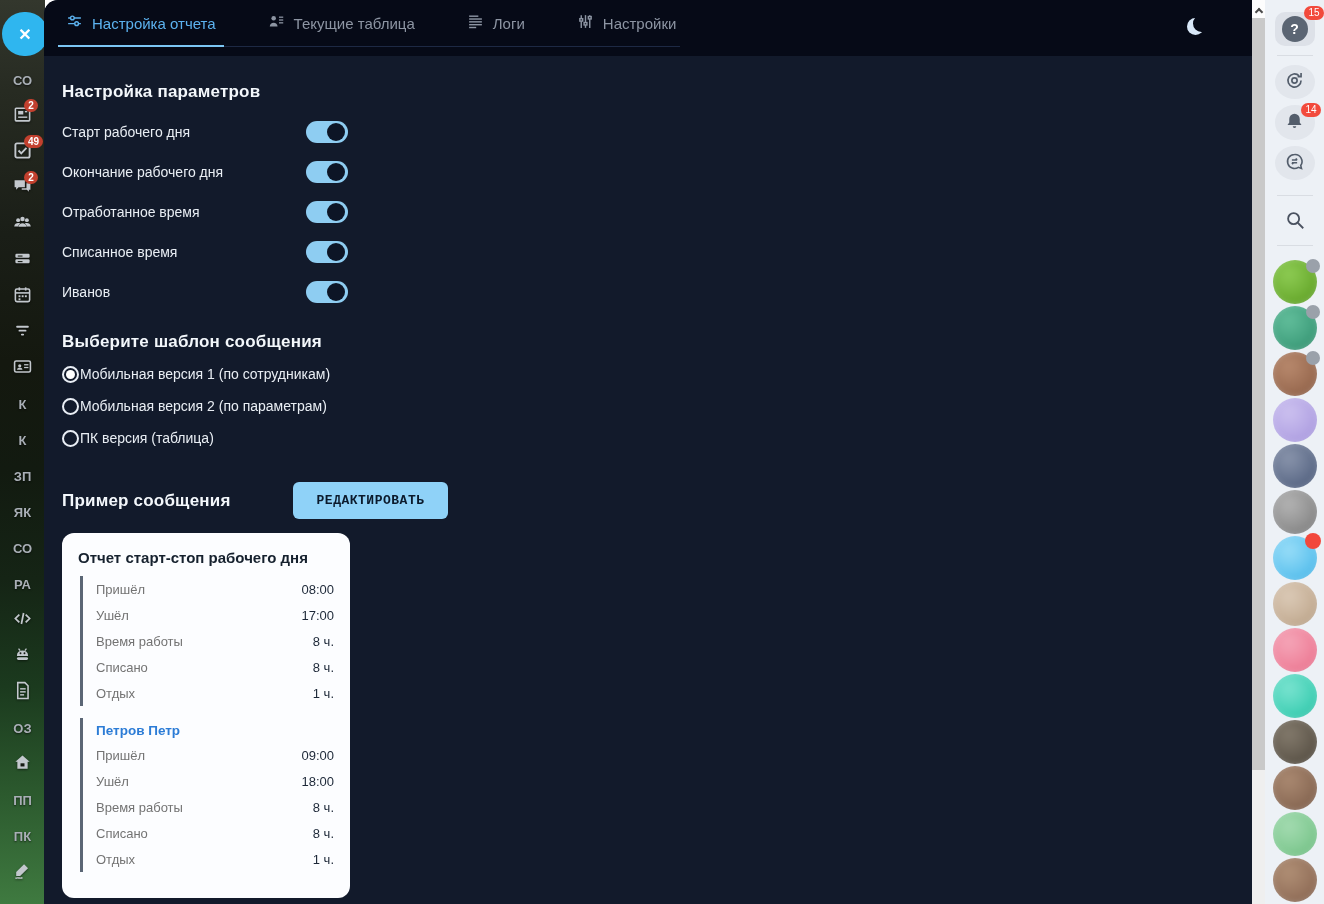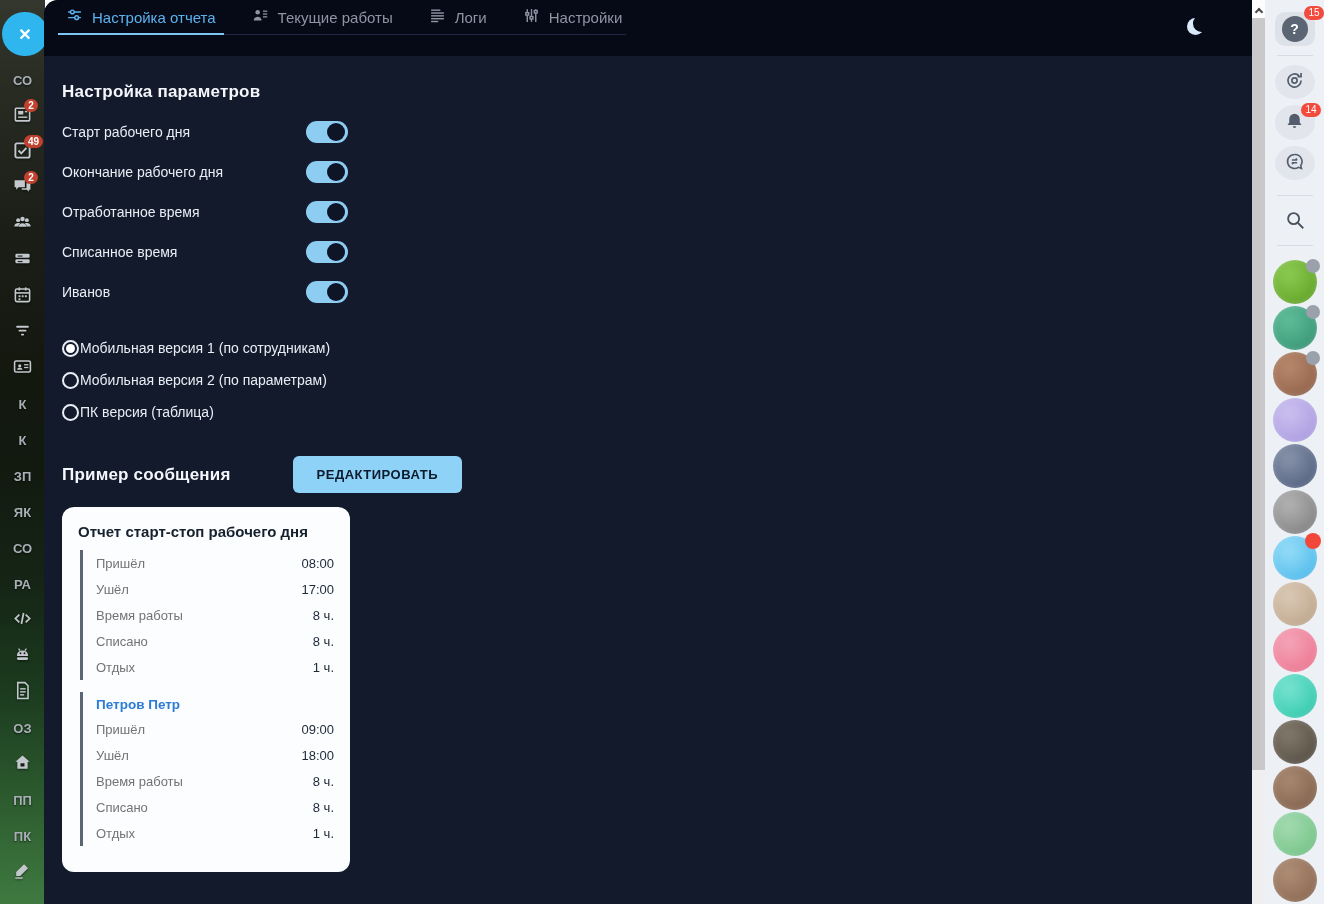--- a/index.html
+++ b/index.html
@@ -19,21 +19,21 @@
   .side-item .txt { font-size:13px; font-weight:bold; color:#a9afb6; text-shadow:0 1px 2px rgba(0,0,0,.6); }
   .side-item svg { width:19px; height:19px; filter:drop-shadow(0 1px 1px rgba(0,0,0,.5)); }
   .badge { position:absolute; top:1px; left:24px; background:#c2402e; color:#fff; font-size:10px;
     font-weight:bold; line-height:13px; padding:0 4px; border-radius:8px; min-width:14px; text-align:center; }
 
   
   .panel { flex:1 1 auto; height:904px; background:#121a2b; border-top-left-radius:14px;
     margin-left:-1px; display:flex; flex-direction:column; overflow:hidden; z-index:2; }
   .panel-header { height:56px; flex:0 0 56px; background:#060a17; border-top-left-radius:14px;
     display:flex; align-items:flex-start; justify-content:space-between; padding:0 20px 0 18px; }
-  .tabs { display:flex; gap:36px; height:35px; align-items:center; border-bottom:1px solid #1d2944; padding:0 4px;justify-content:center; }
+  .tabs { display:flex; gap:52px; height:47px; align-items:center; border-bottom:1px solid #1d2944; padding:0 4px;justify-content:center; }
   .tab { display:flex; align-items:center; gap:9px; color:#8d95a3; font-size:15px; cursor:pointer;
     height:100%; position:relative; }
   .tab svg { width:17px; height:17px; }
   .tab.active { color:#5cb2ef; }
   .tab.active::after { content:""; position:absolute; left:-8px; right:-8px; bottom:-1px; height:2px; background:#7cc6f4; }
   .moon-btn { background:none; border:none; cursor:pointer; margin-top:18px; margin-right:28px; }
   .moon { display:block; width:17px; height:17px; border-radius:50%;
     box-shadow: inset 6px -3px 0 0 #d9e9f9; }
 
   .content { padding:26px 0 0 18px; }
@@ -49,21 +49,21 @@
 
   .tpl-section { margin-top:20px; }
   .radio-row { display:flex; align-items:center; height:32px; cursor:pointer; }
   .radio-row:first-of-type { margin-top:6px; }
   .radio { width:17px; height:17px; border:2px solid #e9eef5; border-radius:50%; background:transparent; flex:0 0 17px; }
   .radio.checked::after { content:""; display:block; width:9px; height:9px; margin:2px; border-radius:50%; background:#fff; }
   .radio-row .lbl { margin-left:1px; font-size:14px; color:#e9eef4; }
 
   .example-head { margin-top:28px; display:flex; align-items:center; gap:62px; }
   .edit-btn { background:#8fd2f8; color:#0b1a2c; border:none; border-radius:6px; font-weight:bold;
-    font-size:13px; letter-spacing:.5px; padding:11px 24px; cursor:pointer; font-family:Liberation Sans, sans-serif; }
+    font-size:13px; letter-spacing:.5px; padding:11px 24px; cursor:pointer; font-family:Liberation Mono, monospace; }
 
   .msg-card { margin-top:14px; width:288px; background:#fcfdff; border-radius:12px; padding:14px 16px 14px; color:#1c2737; }
   .msg-title { font-size:15px; font-weight:bold; color:#16212e; margin:2px 0 10px; }
   .emp { border-left:3px solid #5b6675; padding-left:13px; margin:2px 0 12px 2px; }
   .emp-name { color:#2c7cd6; font-weight:bold; font-size:13.5px; padding:5px 0 4px; }
   .kv { display:flex; justify-content:space-between; align-items:baseline; padding:5.5px 0; }
   .kv .k { font-size:13px; color:#737373; }
   .kv .v { font-size:13px; color:#1d2838; }
 
   
@@ -260,21 +260,21 @@
         <span>Настройка отчета</span>
       </div>
       <div class="tab">
         <span><svg viewBox="0 0 24 24" fill="currentColor">
               <circle cx="8" cy="7.5" r="3.2"></circle>
               <path d="M2.5 19c0-3.4 2.6-5.4 5.5-5.4s5.5 2 5.5 5.4z"></path>
               <rect x="15.5" y="5" width="6" height="1.8"></rect>
               <rect x="15.5" y="9" width="6" height="1.8"></rect>
               <rect x="15.5" y="13" width="6" height="1.8"></rect>
             </svg></span>
-        <span>Текущие работы</span>
+        <span>Текущие таблица</span>
       </div>
       <div class="tab">
         <span><svg viewBox="0 0 24 24" fill="currentColor">
               <rect x="3" y="3.5" width="13" height="2"></rect>
               <rect x="3" y="7.5" width="18" height="2"></rect>
               <rect x="3" y="11.5" width="18" height="2"></rect>
               <rect x="3" y="15.5" width="18" height="2"></rect>
               <rect x="3" y="19.5" width="10" height="2"></rect>
             </svg></span>
         <span>Логи</span>
@@ -324,20 +324,21 @@
         </button>
     </div>
     <div class="toggle-row">
       <span class="lbl">Иванов</span>
       <button class="toggle on">
           <span class="knob"></span>
         </button>
     </div>
 
     <div class="tpl-section">
+      <h2 class="h2">Выберите шаблон сообщения</h2>
       <div class="radio-row">
         <span class="radio checked"></span>
         <span class="lbl">Мобильная версия 1 (по сотрудникам)</span>
       </div>
       <div class="radio-row">
         <span class="radio"></span>
         <span class="lbl">Мобильная версия 2 (по параметрам)</span>
       </div>
       <div class="radio-row">
         <span class="radio"></span>

